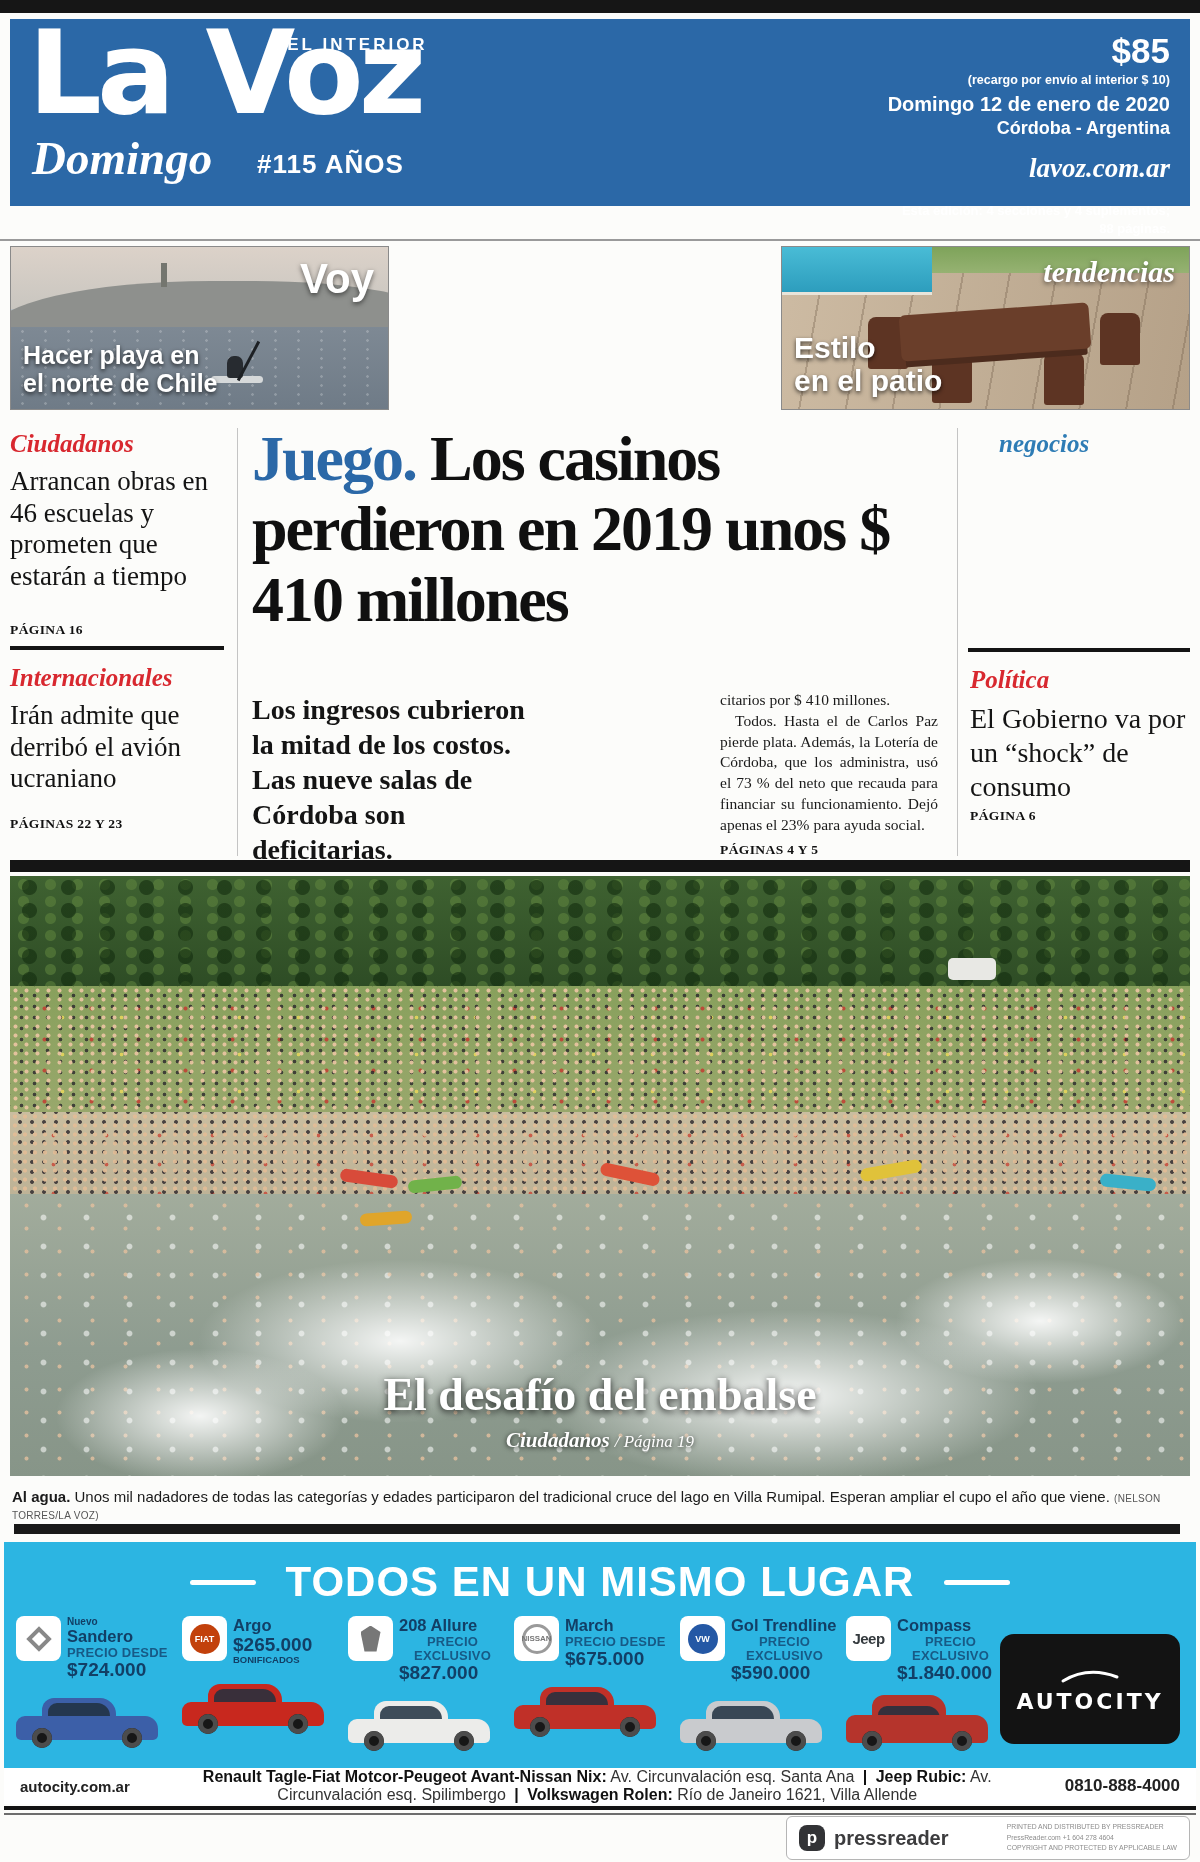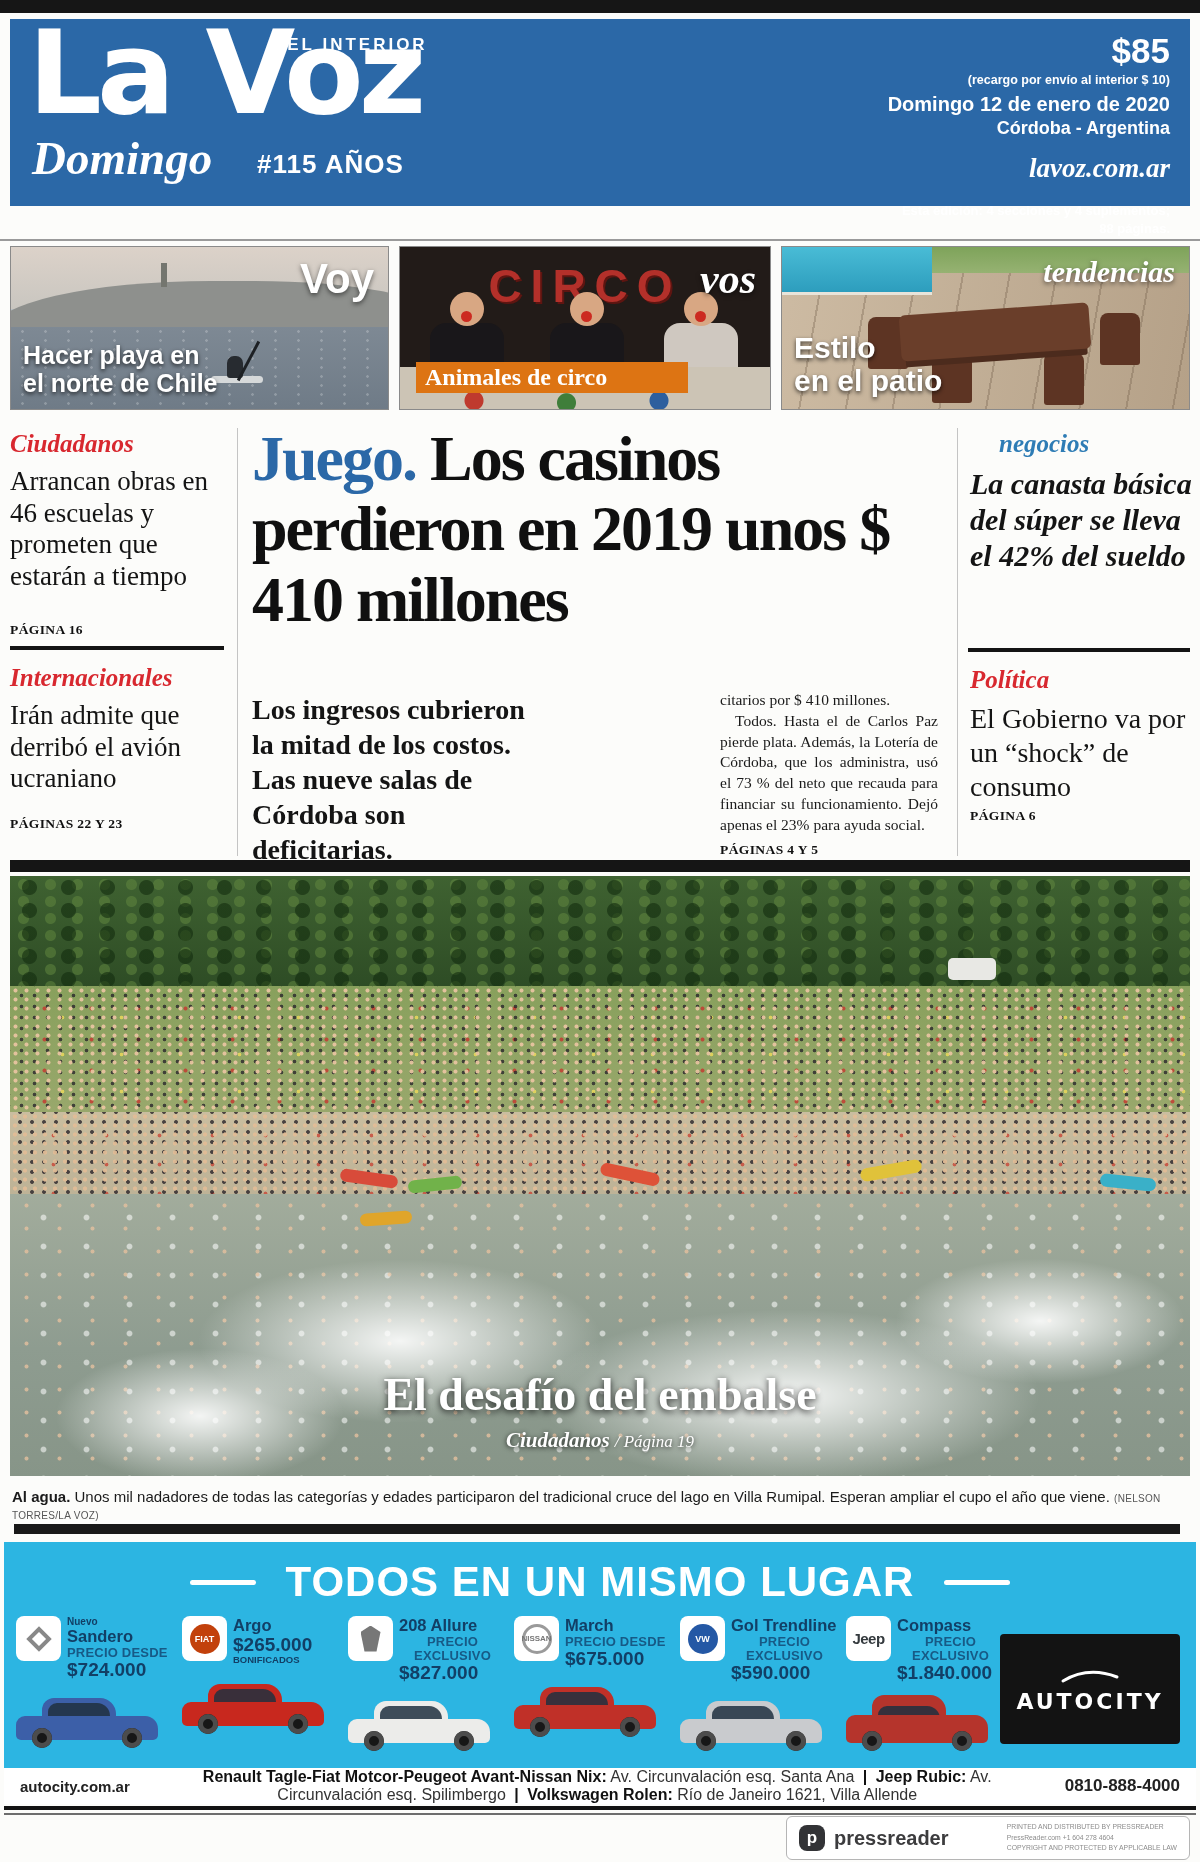--- a/index.html
+++ b/index.html
@@ -185,21 +185,21 @@
   .c-price  { font-size:19px; font-weight:800; }
   .c-extra  { font-size:9.5px; font-weight:800; }
   .car { position:relative; width:142px; height:60px; margin-top:8px; }
   .car .cab  { position:absolute; bottom:26px; left:26px; width:74px; height:24px; border-radius:12px 16px 0 0; background:var(--c); }
   .car .win  { position:absolute; bottom:28px; left:32px; width:62px; height:17px; border-radius:9px 13px 0 0; background:#20303f; opacity:.85; }
   .car .bod  { position:absolute; bottom:8px; left:0; width:142px; height:24px; border-radius:9px 13px 5px 5px; background:var(--c); }
   .car .w1, .car .w2 { position:absolute; bottom:0; width:20px; height:20px; border-radius:50%;
                        background:#171717; box-shadow:inset 0 0 0 5px #4c4c4c; }
   .car .w1 { left:16px; } .car .w2 { right:16px; }
   .car.suv .cab { bottom:30px; height:26px; } .car.suv .bod { height:28px; }
-  .autocity { position:absolute; right:16px; top:92px; width:180px; height:110px; background:#131313; border-radius:4px;
+  .autocity { position:absolute; right:16px; top:92px; width:180px; height:110px; background:#131313; border-radius:14px;
               display:flex; flex-direction:column; align-items:center; justify-content:center; gap:5px; }
   .ac-name { color:#fff; font-family:"DejaVu Sans", sans-serif; font-weight:700; font-size:22px; letter-spacing:3px; }
 
   #ad-footer { position:absolute; left:4px; top:1768px; width:1192px; height:36px; background:#fff;
                display:flex; align-items:center; padding:0 16px; gap:24px; }
   .af-site  { font-weight:800; font-size:15px; color:#222; }
   .af-addrs { flex:1; font-size:16px; color:#333; text-align:center; }
   .af-addrs b { font-weight:800; color:#111; }
   .af-sep { font-weight:800; margin:0 4px; }
   .af-phone { font-weight:800; font-size:17px; color:#222; }
@@ -249,40 +249,20 @@
     <div class="t1-board"></div>
     <div class="t1-paddler"></div>
     <div class="t1-paddle"></div>
     <div class="t-brand">Voy</div>
     <div class="t-title">
       <div>Hacer playa en</div>
       <div>el norte de Chile</div>
     </div>
   </div>
 
-  <div class="teaser" id="t2">
-    <div class="t2-circo">CIRCO</div>
-    <div class="person" style="left:28px">
-        <div class="p-head"></div>
-        <div class="p-torso"></div>
-      </div>
-    <div class="person" style="left:148px">
-        <div class="p-head"></div>
-        <div class="p-torso"></div>
-      </div>
-    <div class="person" style="left:262px">
-        <div class="p-head"></div>
-        <div class="p-torso light"></div>
-      </div>
-    <div class="t2-table"></div>
-    <div class="t-brand script">vos</div>
-    <div class="t2-bar">
-      <span>Animales de circo</span>
-    </div>
-  </div>
 
   <div class="teaser" id="t3">
     <div class="t3-deck"></div>
     <div class="t3-green"></div>
     <div class="t3-pool"></div>
     <div class="t3-chair" style="left:86px;top:70px"></div>
     <div class="t3-chair" style="left:318px;top:66px"></div>
     <div class="t3-chair" style="left:150px;top:104px"></div>
     <div class="t3-chair" style="left:262px;top:106px"></div>
     <div class="t3-table"></div>
@@ -310,21 +290,20 @@
   <div id="subhead" class="serif">Los ingresos cubrieron la mitad de los costos. Las nueve salas de Córdoba son deficitarias.</div>
   <div id="bcol3">
     <div class="bodytext">
       <p>citarios por $ 410 millones.</p>
       <p class="ind">Todos. Hasta el de Carlos Paz pierde plata. Además, la Lotería de Córdoba, que los administra, usó el 73 % del neto que recauda para financiar su funcionamiento. Dejó apenas el 23% para ayuda social.</p>
     </div>
     <div class="pagelab">PÁGINAS 4 Y 5</div>
   </div>
 
   <div id="rk1" class="kicker blue">negocios</div>
-  <div id="rh1" class="serif">La canasta básica del súper se lleva el 42% del sueldo</div>
   <div id="rrule" class="colrule"></div>
   <div id="rk2" class="kicker">Política</div>
   <div id="rh2" class="serif">El Gobierno va por un “shock” de consumo</div>
   <div id="rp2" class="pagelab">PÁGINA 6</div>
 
   <div id="midbar"></div>
 
   <div id="photo">
     <div class="ph-trees"></div>
     <div class="ph-van"></div>

